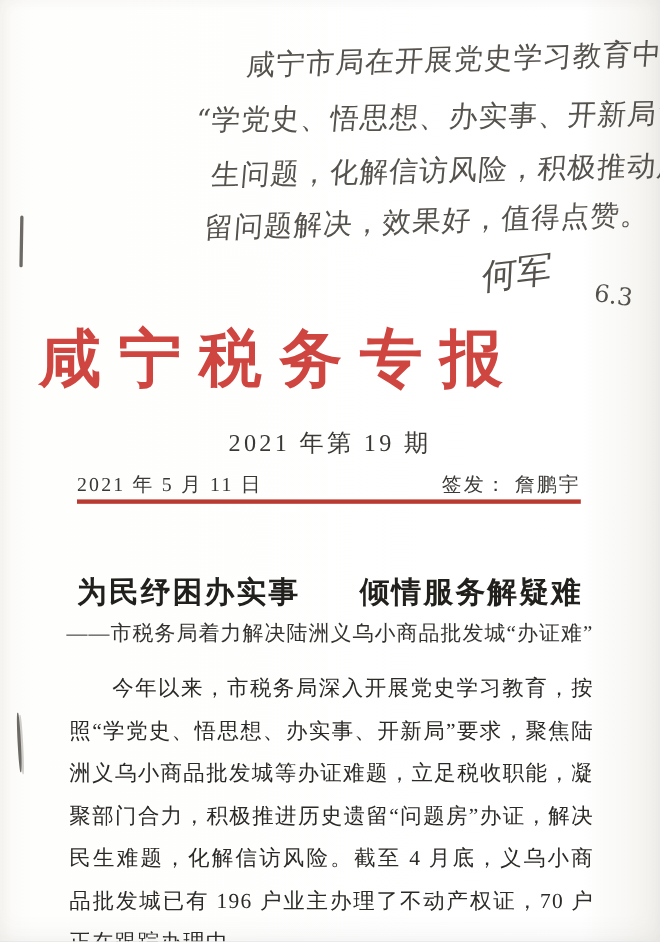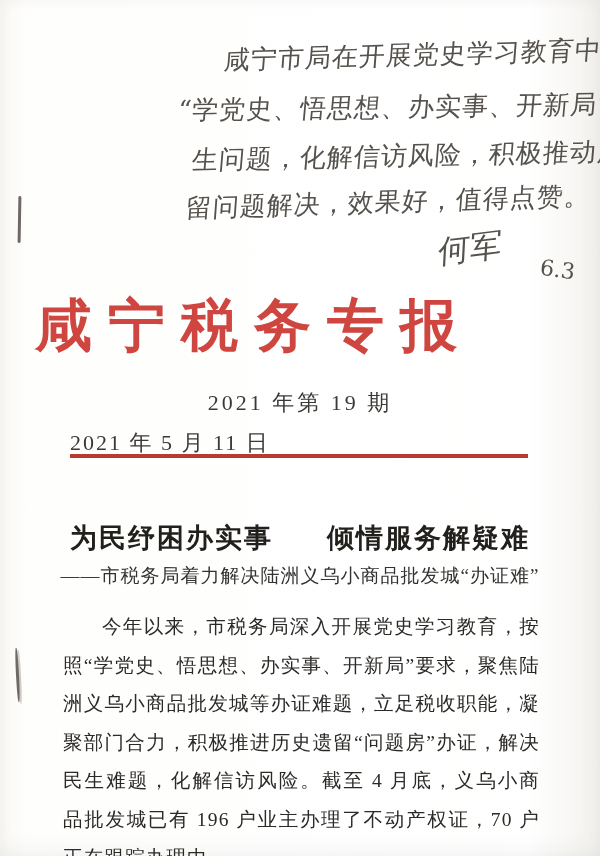--- a/index.html
+++ b/index.html
@@ -48,21 +48,21 @@
     color: #cf4540;
     font-family: "Liberation Serif", serif;
   }
   .issue-line {
     position: absolute; top: 388px; left: 0; width: 600px;
     text-align: center; font-size: 22px; letter-spacing: 3px; color: #3b3936;
   }
   .date-row {
     position: absolute; top: 428px; left: 70px; width: 458px;
     display: flex; justify-content: space-between;
-    font-size: 22px; letter-spacing: 2px; color: #3b3936;
+    font-size: 18px; letter-spacing: 2px; color: #3b3936;
   }
   .rule {
     position: absolute; top: 454px; left: 70px; width: 458px; height: 4px;
     background: #b93a30;
   }
 
   
   .headline {
     position: absolute; top: 520px; left: 0; width: 600px;
     text-align: center; font-size: 27px; font-weight: bold;
@@ -96,20 +96,24 @@
   </div>
 
   <div class="staple top"></div>
   <div class="staple bottom"></div>
 
   <div class="masthead-title">咸宁税务专报</div>
   <div class="issue-line">2021 年第 19 期</div>
 
   <div class="date-row">
     <span>2021 年 5 月 11 日</span>
+    <span>
+      <span>签发：</span>
+      <span>詹鹏宇</span>
+    </span>
   </div>
 
   <div class="rule"></div>
 
   <div class="headline">
     <span>为民纾困办实事</span><span class="gap"></span><span>倾情服务解疑难</span>
   </div>
   <div class="subtitle">——市税务局着力解决陆洲义乌小商品批发城“办证难”</div>
   <p class="body-text">今年以来，市税务局深入开展党史学习教育，按照“学党史、悟思想、办实事、开新局”要求，聚焦陆洲义乌小商品批发城等办证难题，立足税收职能，凝聚部门合力，积极推进历史遗留“问题房”办证，解决民生难题，化解信访风险。截至 4 月底，义乌小商品批发城已有 196 户业主办理了不动产权证，70 户正在跟踪办理中。</p>
 

